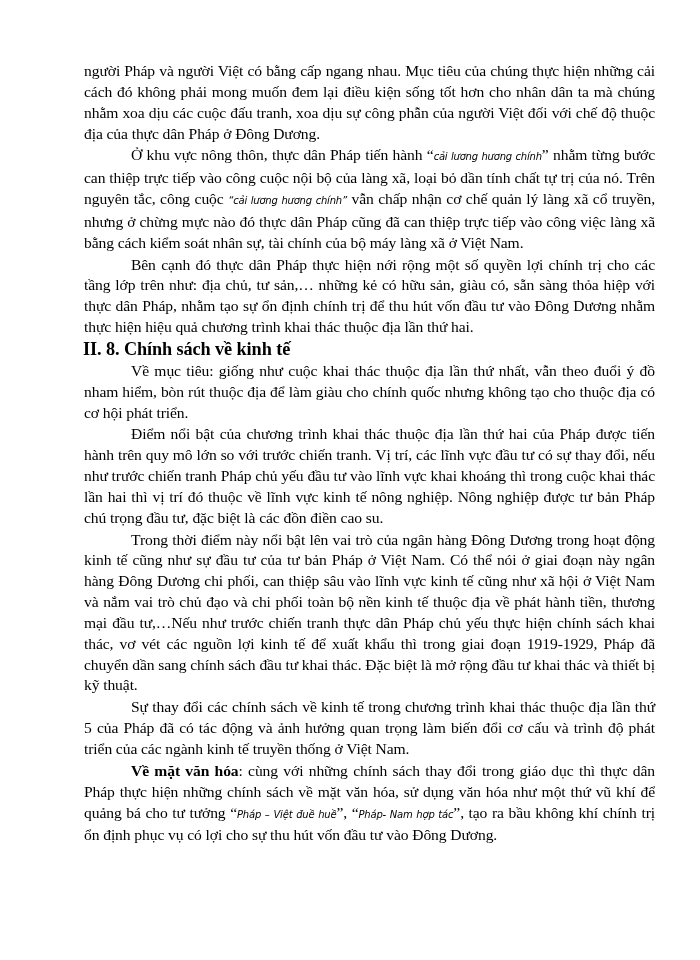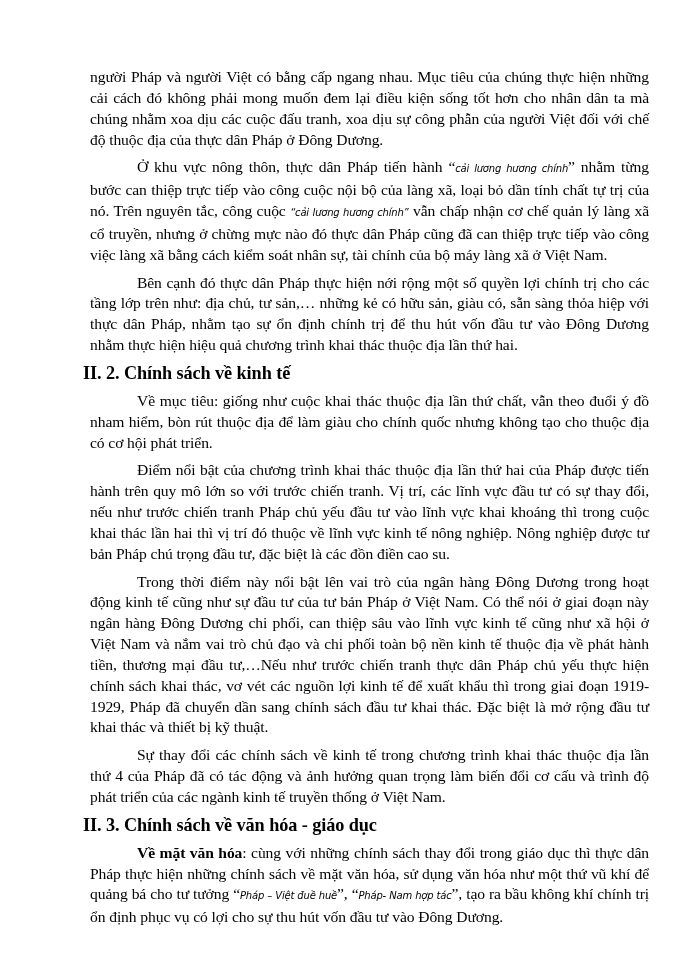--- a/index.html
+++ b/index.html
@@ -19,21 +19,21 @@
       left: 83px;
       top: 60px;
       width: 573px;
       font-family: "Liberation Serif", "DejaVu Serif", serif;
       font-size: 15.6px;
       line-height: 20.85px;
       text-align: justify;
       letter-spacing: -0.1px;
     }
     .para {
-      margin: 7px;
+      margin: 1px;
       padding: 0;
     }
     .indent {
       text-indent: 47px;
     }
     .heading {
       margin: 0;
       padding: 0;
       font-weight: bold;
       text-align: left;
@@ -52,27 +52,26 @@
 <body>
 
 <div class="page">
 
   <p class="para">người Pháp và người Việt có bằng cấp ngang nhau. Mục tiêu của chúng thực hiện những cải cách đó không phải mong muốn đem lại điều kiện sống tốt hơn cho nhân dân ta mà chúng nhằm xoa dịu các cuộc đấu tranh, xoa dịu sự công phẫn của người Việt đối với chế độ thuộc địa của thực dân Pháp ở Đông Dương.</p>
 
   <p class="para indent"><span>Ở khu vực nông thôn, thực dân Pháp tiến hành “</span><span class="q">cải lương hương chính</span><span>” nhằm từng bước can thiệp trực tiếp vào công cuộc nội bộ của làng xã, loại bỏ dần tính chất tự trị của nó. Trên nguyên tắc, công cuộc </span><span class="q">“cải lương hương chính”</span><span> vẫn chấp nhận cơ chế quản lý làng xã cổ truyền, nhưng ở chừng mực nào đó thực dân Pháp cũng đã can thiệp trực tiếp vào công việc làng xã bằng cách kiểm soát nhân sự, tài chính của bộ máy làng xã ở Việt Nam.</span></p>
 
   <p class="para indent">Bên cạnh đó thực dân Pháp thực hiện nới rộng một số quyền lợi chính trị cho các tầng lớp trên như: địa chủ, tư sản,… những kẻ có hữu sản, giàu có, sẵn sàng thỏa hiệp với thực dân Pháp, nhằm tạo sự ổn định chính trị để thu hút vốn đầu tư vào Đông Dương nhằm thực hiện hiệu quả chương trình khai thác thuộc địa lần thứ hai.</p>
 
-  <h3 class="heading">II. 2. Chính sách về kinh tế</h3>
+  <h3 class="heading">II. 8. Chính sách về kinh tế</h3>
 
-  <p class="para indent">Về mục tiêu: giống như cuộc khai thác thuộc địa lần thứ chất, vẫn theo đuổi ý đồ nham hiểm, bòn rút thuộc địa để làm giàu cho chính quốc nhưng không tạo cho thuộc địa có cơ hội phát triển.</p>
+  <p class="para indent">Về mục tiêu: giống như cuộc khai thác thuộc địa lần thứ nhất, vẫn theo đuổi ý đồ nham hiểm, bòn rút thuộc địa để làm giàu cho chính quốc nhưng không tạo cho thuộc địa có cơ hội phát triển.</p>
 
   <p class="para indent">Điểm nổi bật của chương trình khai thác thuộc địa lần thứ hai của Pháp được tiến hành trên quy mô lớn so với trước chiến tranh. Vị trí, các lĩnh vực đầu tư có sự thay đổi, nếu như trước chiến tranh Pháp chủ yếu đầu tư vào lĩnh vực khai khoáng thì trong cuộc khai thác lần hai thì vị trí đó thuộc về lĩnh vực kinh tế nông nghiệp. Nông nghiệp được tư bản Pháp chú trọng đầu tư, đặc biệt là các đồn điền cao su.</p>
 
   <p class="para indent">Trong thời điểm này nổi bật lên vai trò của ngân hàng Đông Dương trong hoạt động kinh tế cũng như sự đầu tư của tư bản Pháp ở Việt Nam. Có thể nói ở giai đoạn này ngân hàng Đông Dương chi phối, can thiệp sâu vào lĩnh vực kinh tế cũng như xã hội ở Việt Nam và nắm vai trò chủ đạo và chi phối toàn bộ nền kinh tế thuộc địa về phát hành tiền, thương mại đầu tư,…Nếu như trước chiến tranh thực dân Pháp chủ yếu thực hiện chính sách khai thác, vơ vét các nguồn lợi kinh tế để xuất khẩu thì trong giai đoạn 1919-1929, Pháp đã chuyển dần sang chính sách đầu tư khai thác. Đặc biệt là mở rộng đầu tư khai thác và thiết bị kỹ thuật.</p>
 
-  <p class="para indent">Sự thay đổi các chính sách về kinh tế trong chương trình khai thác thuộc địa lần thứ 4 của Pháp đã có tác động và ảnh hưởng quan trọng làm biến đổi cơ cấu và trình độ phát triển của các ngành kinh tế truyền thống ở Việt Nam.</p>
+  <p class="para indent">Sự thay đổi các chính sách về kinh tế trong chương trình khai thác thuộc địa lần thứ 5 của Pháp đã có tác động và ảnh hưởng quan trọng làm biến đổi cơ cấu và trình độ phát triển của các ngành kinh tế truyền thống ở Việt Nam.</p>
 
-  <h3 class="heading">II. 3. Chính sách về văn hóa - giáo dục</h3>
 
   <p class="para indent"><span class="lead">Về mặt văn hóa</span><span>: cùng với những chính sách thay đổi trong giáo dục thì thực dân Pháp thực hiện những chính sách về mặt văn hóa, sử dụng văn hóa như một thứ vũ khí để quảng bá cho tư tưởng “</span><span class="q">Pháp – Việt đuề huề</span><span>”, “</span><span class="q">Pháp- Nam hợp tác</span><span>”, tạo ra bầu không khí chính trị ổn định phục vụ có lợi cho sự thu hút vốn đầu tư vào Đông Dương.</span></p>
 
 </div>
 
 </body></html>

